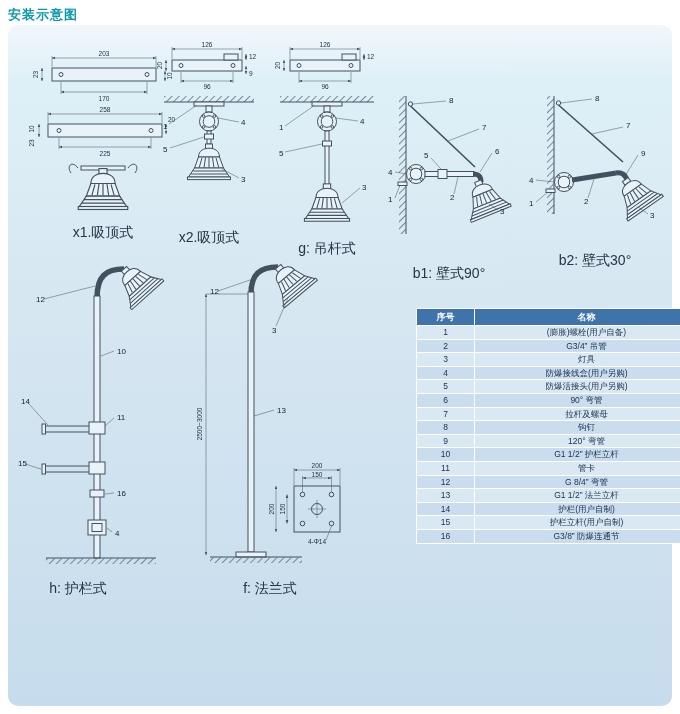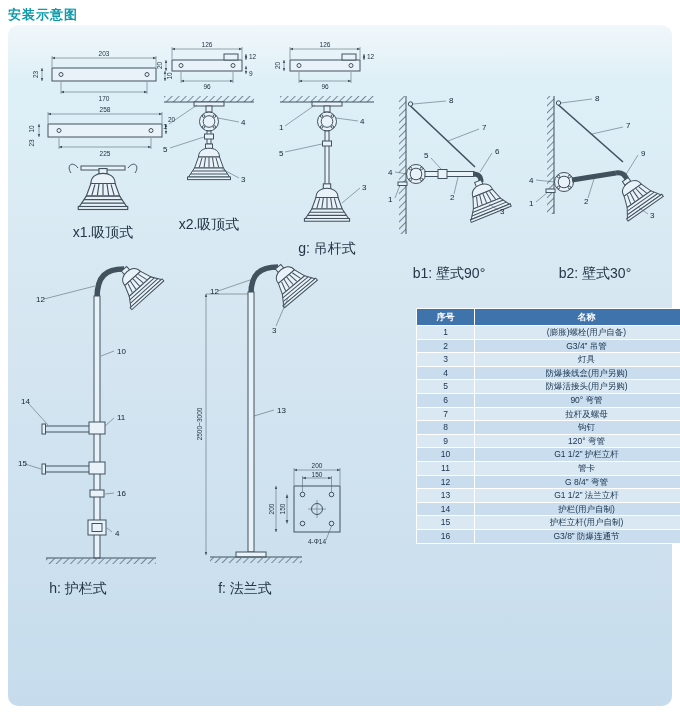--- a/index.html
+++ b/index.html
@@ -156,21 +156,21 @@
 
     <line class="thin" x1="13" y1="86" x2="41" y2="67"></line>
     <text class="callout" x="7" y="91">1</text>
     <line class="thin" x1="83" y1="84" x2="62" y2="80"></line>
     <text class="callout" x="85" y="87">4</text>
     <line class="thin" x1="14" y1="110" x2="48" y2="99"></line>
     <text class="callout" x="7" y="114">5</text>
     <line class="thin" x1="83" y1="140" x2="66" y2="131"></line>
     <text class="callout" x="85" y="144">3</text>
   </svg>
-  <div class="caption" style="left:156px;top:216px;width:106px">x2.吸顶式</div>
+  <div class="caption" style="left:156px;top:229px;width:106px">x2.吸顶式</div>
 
   <svg class="drawing" style="left:272px;top:38px" width="110" height="212" viewBox="0 0 110 212">
     <rect class="fillw" x="18" y="22" width="70" height="11"></rect>
     <rect class="fillw" x="70" y="16" width="14" height="6"></rect>
     <circle cx="27" cy="27.5" r="2"></circle>
       <circle cx="79" cy="27.5" r="2"></circle>
     <line class="thin" x1="18" y1="21" x2="18" y2="9"></line>
     <line class="thin" x1="88" y1="21" x2="88" y2="9"></line>
     <line class="thin" x1="18" y1="11" x2="88" y2="11" marker-start="url(#arr)" marker-end="url(#arr)"></line>
     <text class="dim" x="53" y="8.5" text-anchor="middle">126</text>
@@ -253,21 +253,21 @@
     <text class="callout" x="117" y="66">9</text>
     <line class="thin" x1="64" y1="108" x2="70" y2="89"></line>
     <text class="callout" x="60" y="114">2</text>
     <line class="thin" x1="12" y1="90" x2="31" y2="92"></line>
     <text class="callout" x="5" y="93">4</text>
     <line class="thin" x1="12" y1="112" x2="24" y2="102"></line>
     <text class="callout" x="5" y="116">1</text>
     <line class="thin" x1="124" y1="124" x2="114" y2="117"></line>
     <text class="callout" x="126" y="128">3</text>
   </svg>
-  <div class="caption" style="left:524px;top:265px;width:142px">b2: 壁式30°</div>
+  <div class="caption" style="left:524px;top:252px;width:142px">b2: 壁式30°</div>
 
   <svg class="drawing" style="left:18px;top:238px" width="165" height="334" viewBox="0 0 165 334">
     <path class="thick2" d="M 79,60 C 79,38 88,31 106,31"></path>
     <use href="#lamp" transform="translate(108,33) rotate(-42)"></use>
     <rect class="fillw" x="76" y="58" width="6" height="262"></rect>
     <line x1="24" y1="188" x2="76" y2="188"></line>
     <line x1="24" y1="194" x2="76" y2="194"></line>
     <line x1="24" y1="228" x2="76" y2="228"></line>
     <line x1="24" y1="234" x2="76" y2="234"></line>
     <rect class="fillw" x="24" y="186" width="3.5" height="10"></rect>
@@ -331,21 +331,21 @@
     <line class="thin" x1="141.5" y1="254" x2="141.5" y2="238"></line>
     <line class="thin" x1="112.5" y1="240" x2="141.5" y2="240" marker-start="url(#arr)" marker-end="url(#arr)"></line>
     <text class="dim" x="127" y="238.5" text-anchor="middle">150</text>
     <line class="thin" x1="86" y1="248" x2="86" y2="294" marker-start="url(#arr)" marker-end="url(#arr)"></line>
     <text class="dim" text-anchor="middle" transform="translate(83.5,271) rotate(-90)">200</text>
     <line class="thin" x1="97" y1="256.5" x2="97" y2="285.5" marker-start="url(#arr)" marker-end="url(#arr)"></line>
     <text class="dim" text-anchor="middle" transform="translate(94.5,271) rotate(-90)">150</text>
     <line class="thin" x1="136" y1="302" x2="141.5" y2="288"></line>
     <text class="dim" x="127" y="306" text-anchor="middle">4-Φ14</text>
   </svg>
-  <div class="caption" style="left:205px;top:580px;width:80px">f: 法兰式</div>
+  <div class="caption" style="left:230px;top:580px;width:80px">f: 法兰式</div>
 
   <table class="parts-table">
     <colgroup>
         <col style="width:58px">
         <col style="width:224px">
       </colgroup>
     <thead>
       <tr>
         <th>序号</th>
         <th>名称</th>

